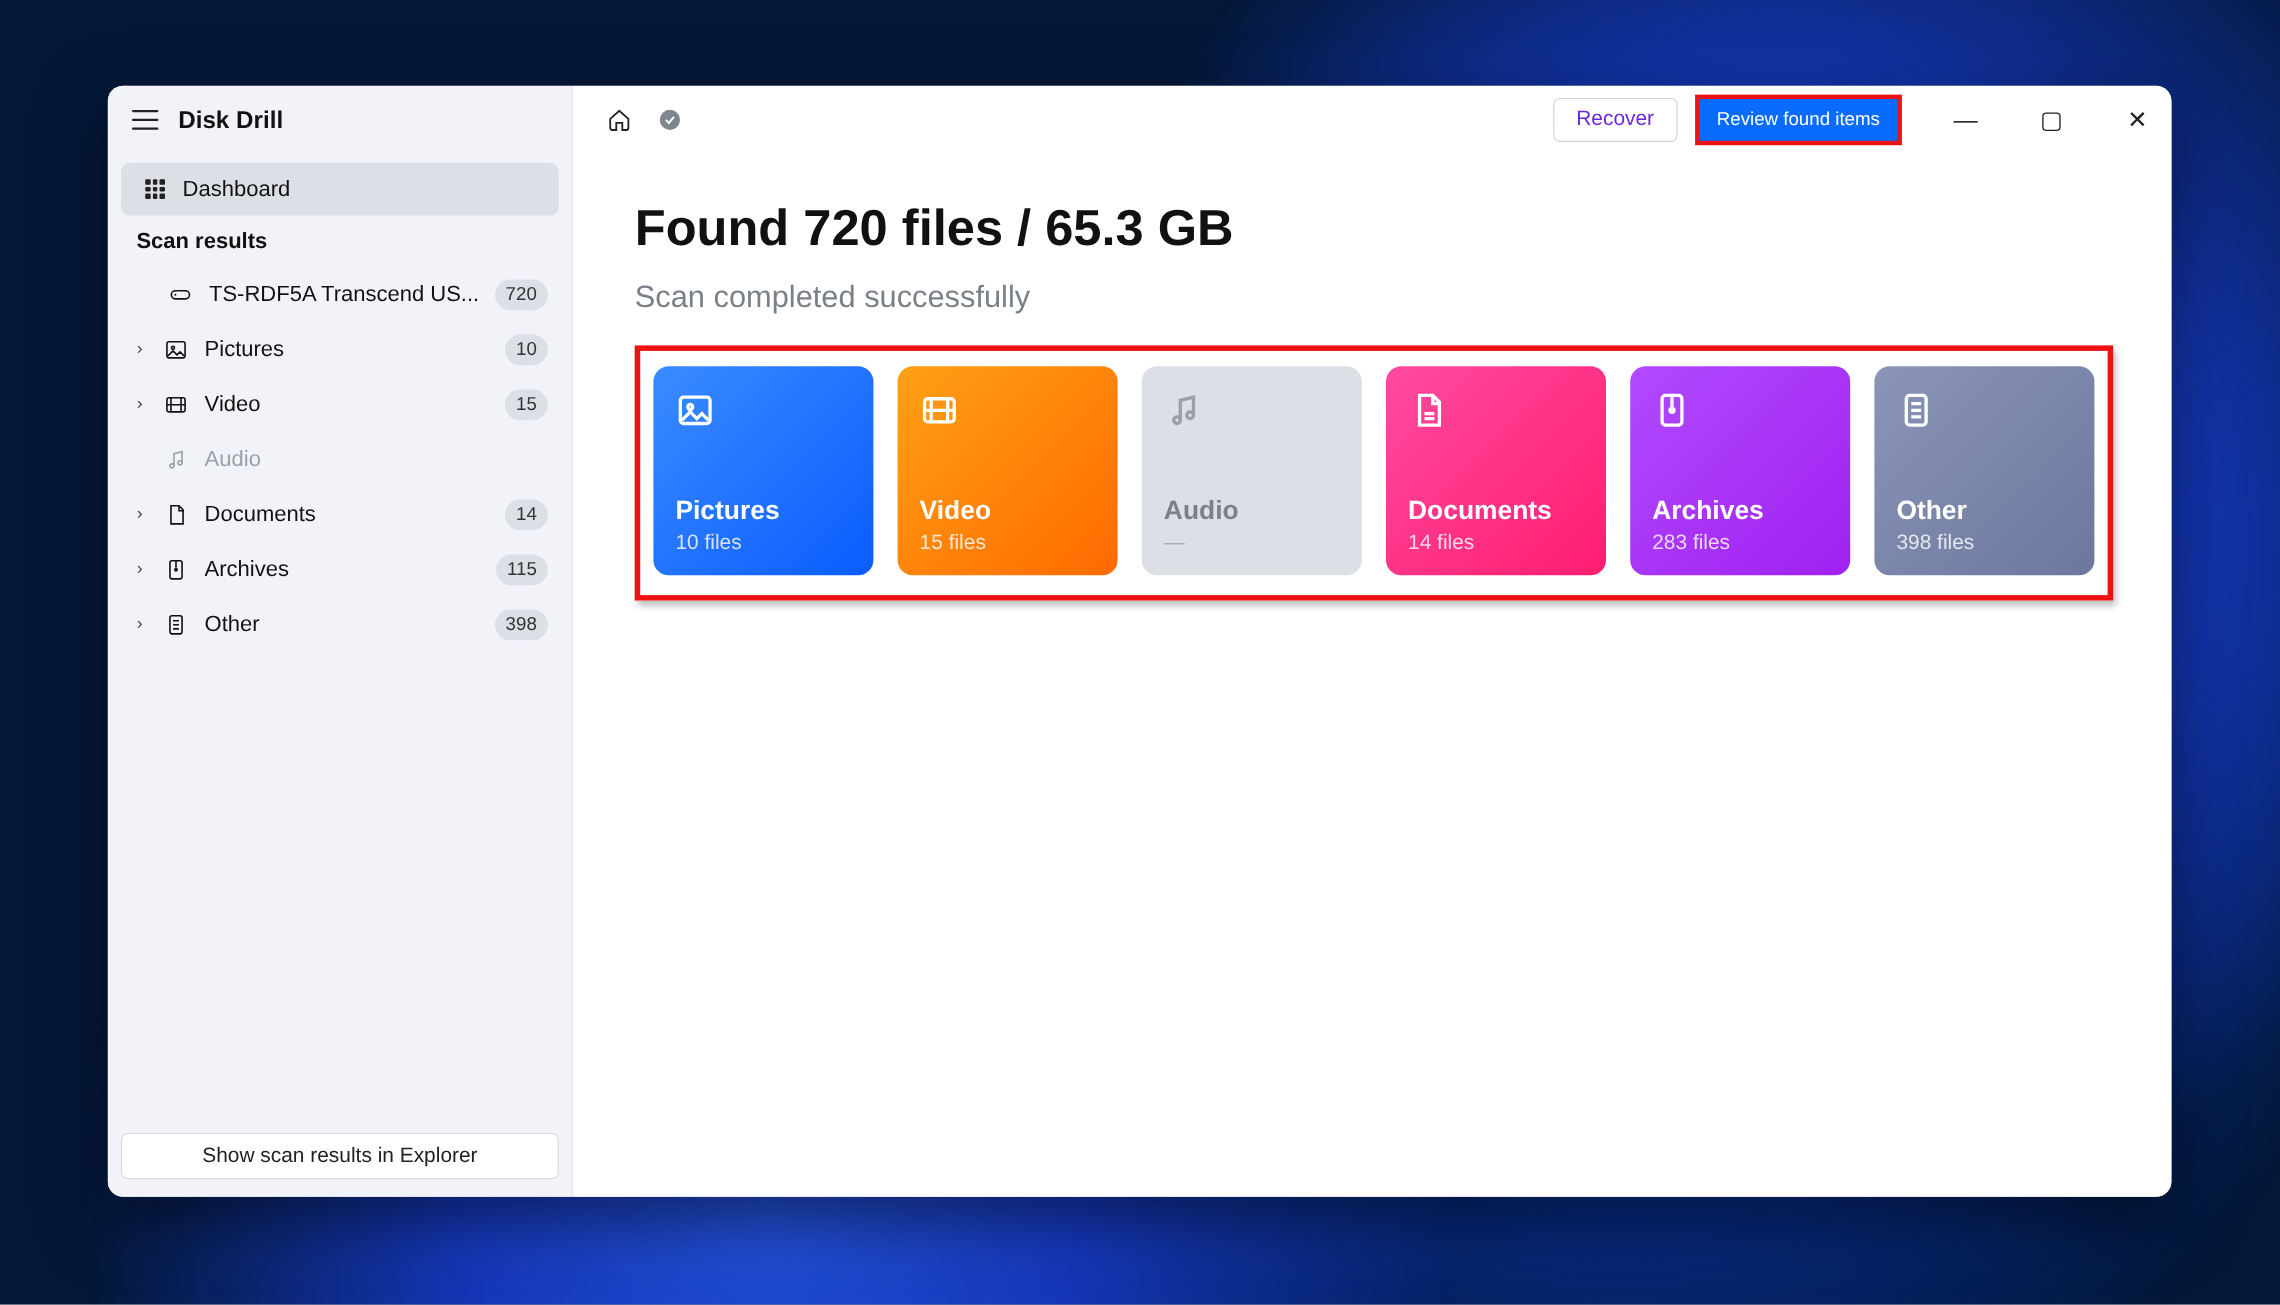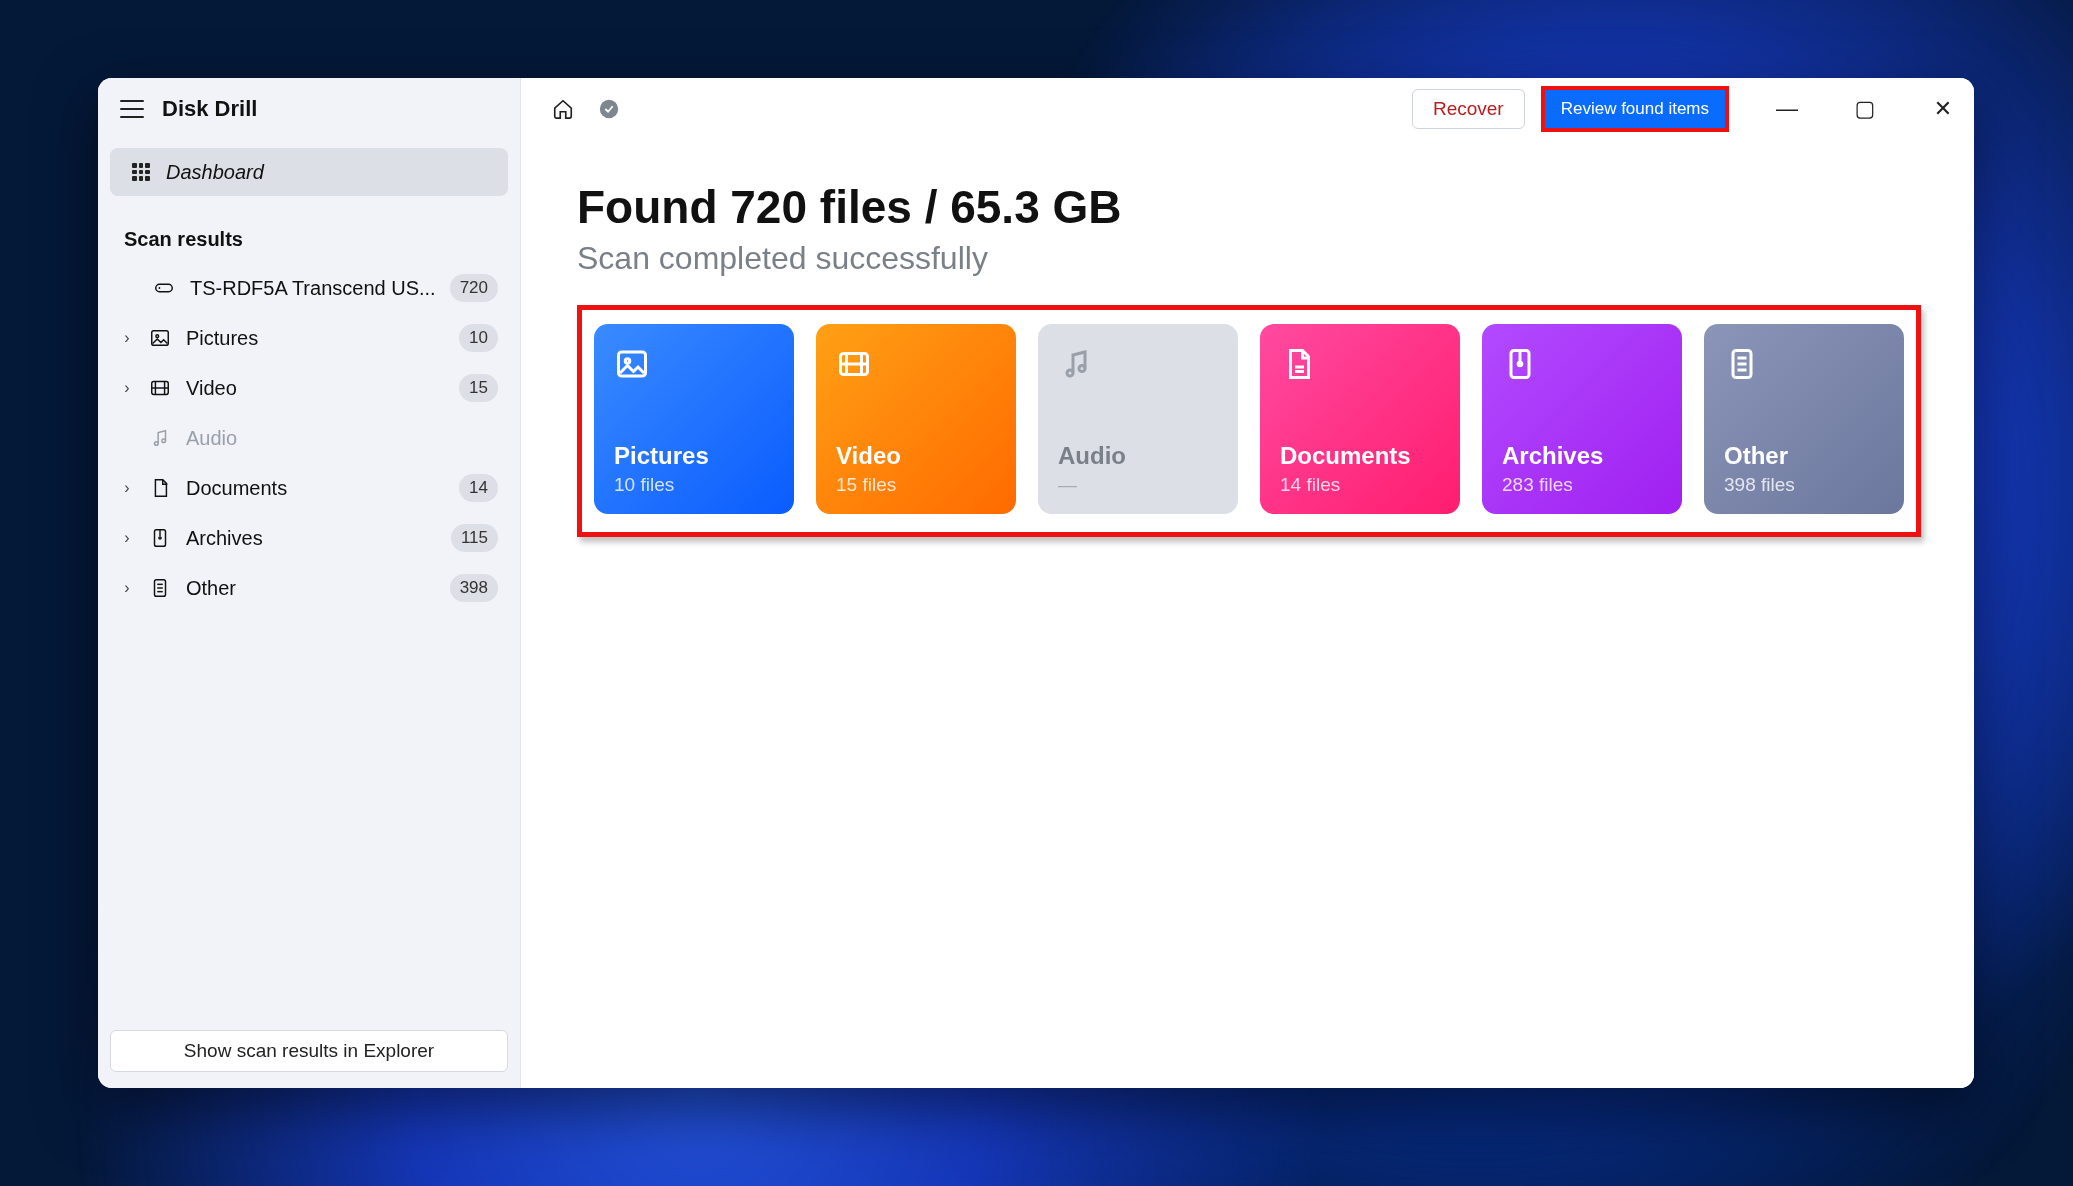--- a/index.html
+++ b/index.html
@@ -57,28 +57,27 @@
   .sidebar-header {
     display: flex;
     align-items: center;
     gap: 18px;
     padding: 18px 24px 18px 22px;
   }
   .hamburger { width: 24px; height: 18px; display:flex; flex-direction:column; justify-content:space-between; cursor:pointer;}
   .hamburger span { height: 2px; background:#222; border-radius:1px;}
   .app-title { font-size: 22px; font-weight: 600; color:#111;}
   .dashboard-row {
-    margin: 8px 12px 32px 12px;
+    margin: 8px 12px 12px 12px;
     background: #dcdfe6;
     border-radius: 8px;
     height: 48px;
     display:flex; align-items:center; gap:16px;
     padding: 5px 22px;
     cursor:pointer;
-    font-style:italic;
   }
   .dashboard-row .grid-icon { width:18px; height:18px; display:grid; grid-template-columns:repeat(3,1fr); grid-template-rows:repeat(3,1fr); gap:2px;}
   .dashboard-row .grid-icon i { background:#222; border-radius:1px;}
   .dashboard-row .txt { font-size:20px; color:#111;}
   .section-label { font-size:20px; font-weight:700; color:#111; padding: 0 26px 12px 26px;}
   .tree { padding: 0 12px; }
   .tree-row {
     display:flex; align-items:center;
     height: 50px;
     padding: 0 10px 0 14px;
@@ -122,32 +121,32 @@
     gap: 18px;
   }
   .icon-btn {
     width:28px; height:28px; display:flex; align-items:center; justify-content:center;
     cursor:pointer;
   }
   .icon-btn svg { width:22px; height:22px; }
   .topbar-spacer { flex:1; }
   .btn-outline {
     height:40px; padding:0 20px; background:#fff; border:1px solid #cfd3da; border-radius:6px;
-    font-size:19px; color:#b91c1c; cursor:pointer;
+    font-size:19px; color:#6d28d9; cursor:pointer;
   }
   .btn-primary {
     height:42px; padding:0 18px; background:#0a6cff; border:none; border-radius:0;
     font-size:17px; color:#fff; cursor:pointer;
     outline: 4px solid #e11; outline-offset:-2px;
   }
   .win-ctrl { width:36px; text-align:center; font-size:22px; color:#222; cursor:pointer; margin-left:24px;}
 
   .main-body { padding: 40px 56px; }
   .hero-title { font-size:46px; font-weight:600; color:#111;}
-  .hero-sub { font-size:32px; color:#7a8088; margin-top:6px;}
+  .hero-sub { font-size:28px; color:#7a8088; margin-top:20px;}
 
   .cards-wrap {
     margin-top: 28px;
     border: 5px solid #e11;
     padding: 14px 12px 18px 12px;
     display:flex; gap: 22px;
     box-shadow: 3px 5px 6px rgba(0,0,0,0.25);
   }
   .card {
     width: 200px; height: 190px;

